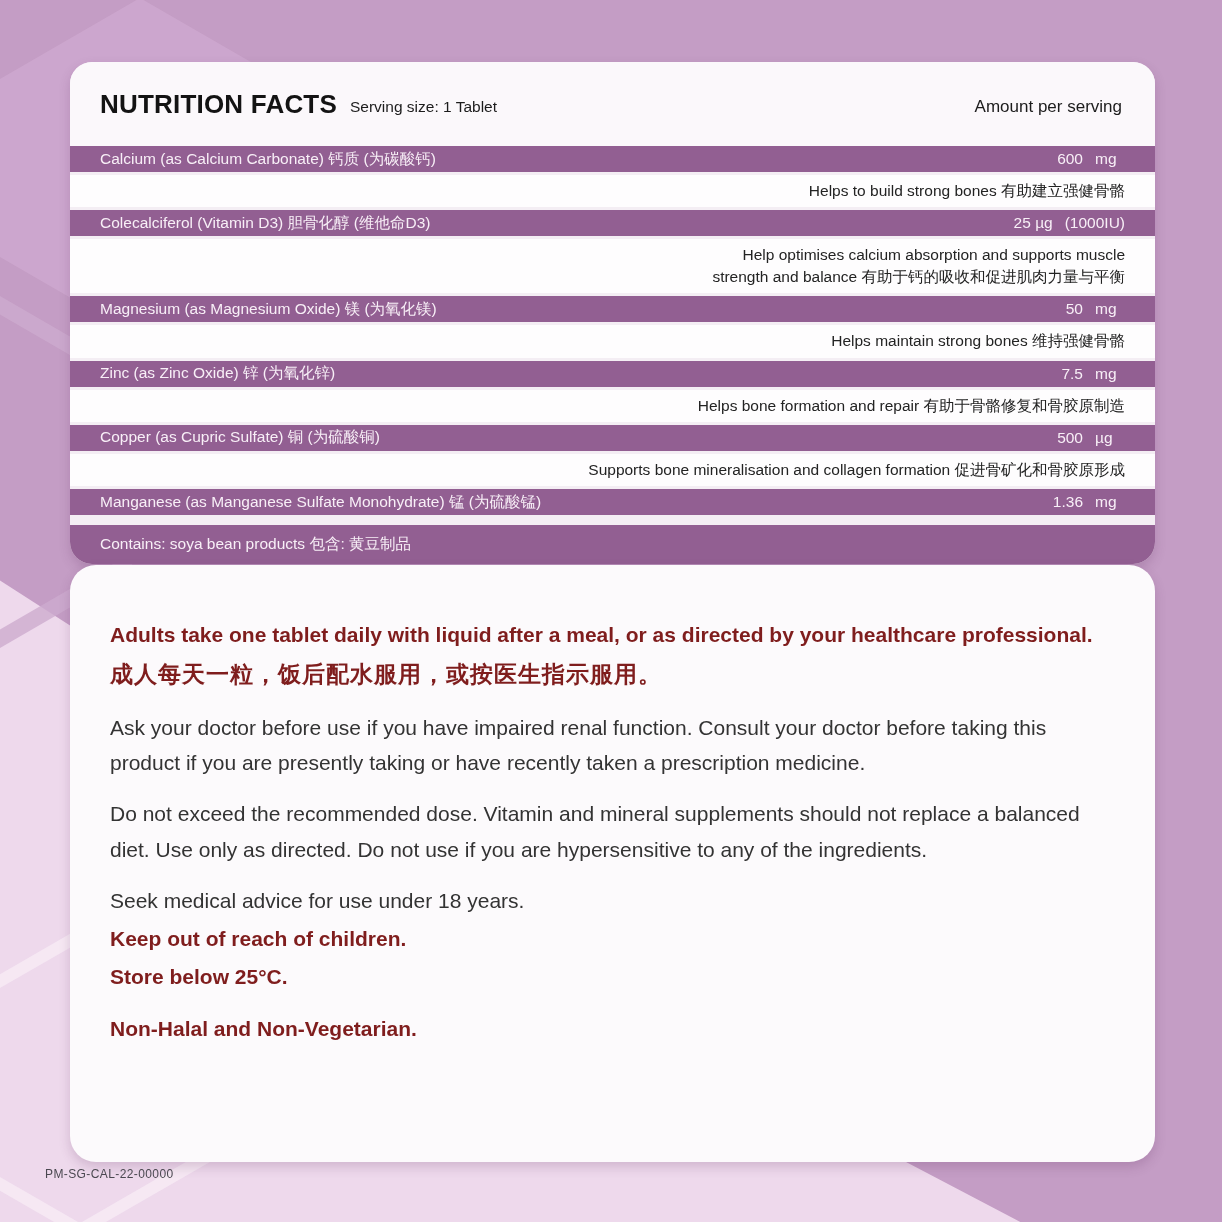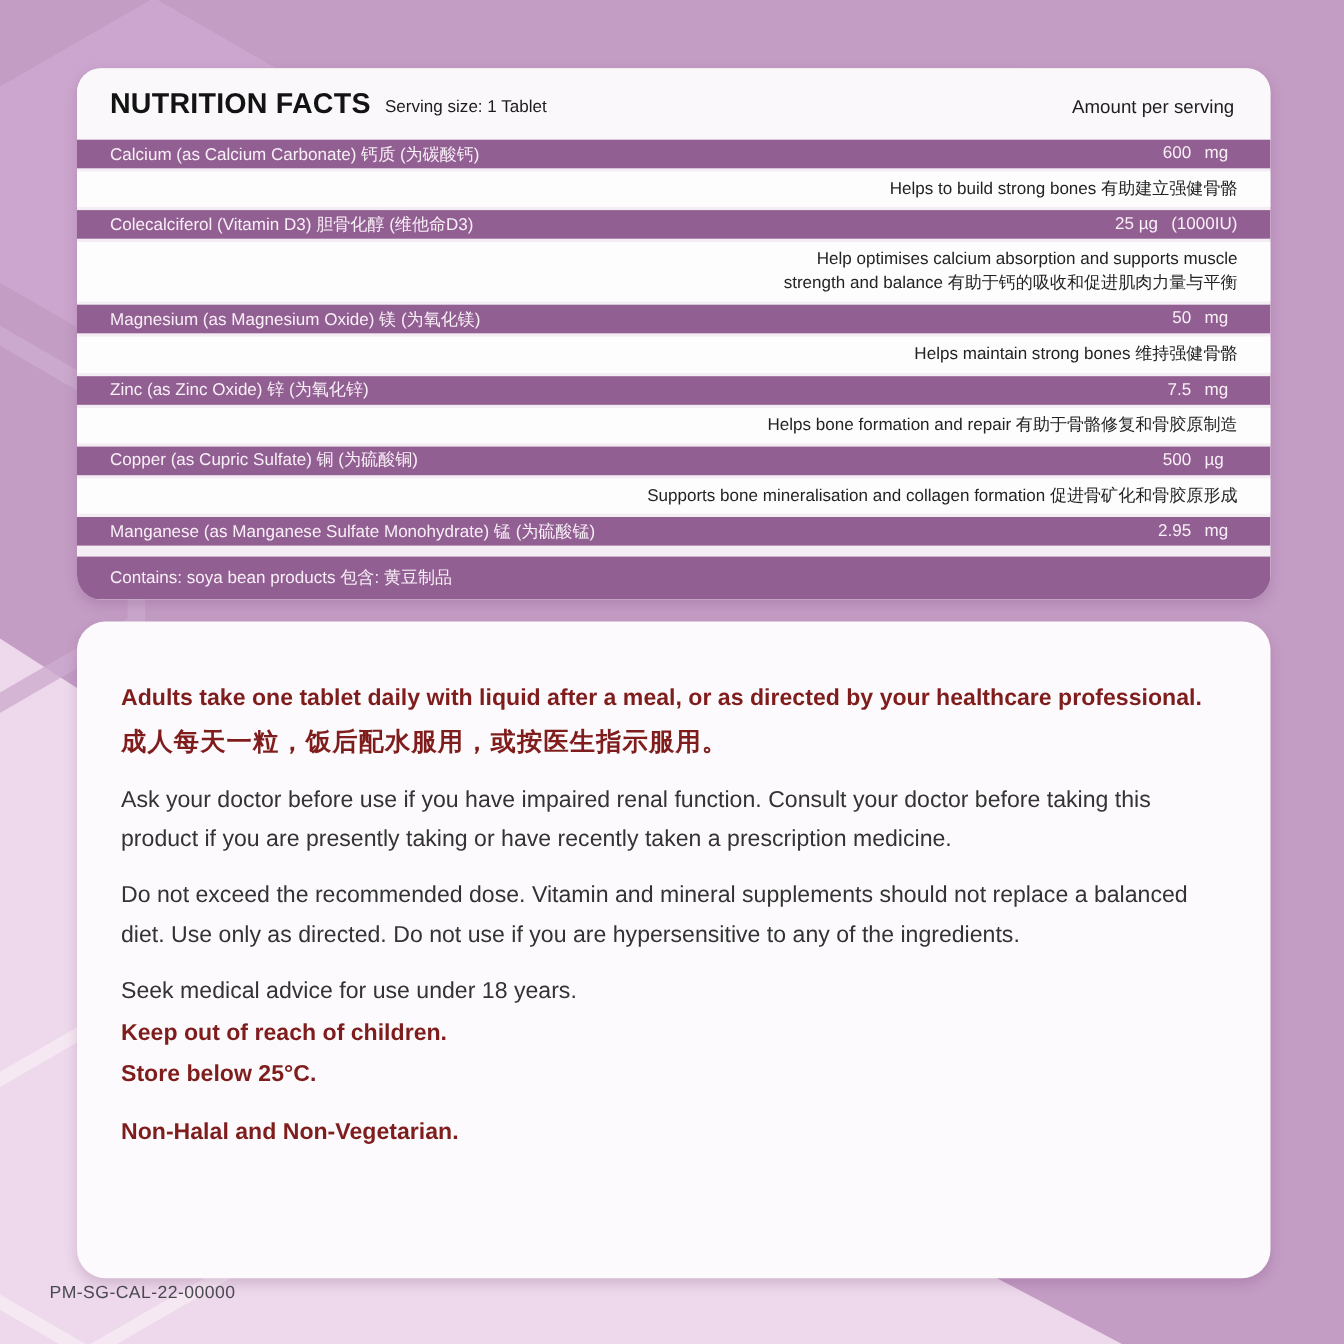--- a/index.html
+++ b/index.html
@@ -28,21 +28,21 @@
     background:var(--card-bg,#f4eef4);
   }
   .card-directions{
     top:565px;height:597px;border-radius:26px;
     background:var(--card2-bg,#fcfafc);
     box-sizing:border-box;
     padding:52px 55px 0 40px;
   }
   
   .facts-header{
-    display:flex;align-items:center;height:65px;
+    display:flex;align-items:center;height:84px;
     background:#fbf8fb;padding:0 33px 0 30px;
   }
   .facts-title{font-size:26px;font-weight:bold;color:#131313;letter-spacing:.2px;}
   .facts-serving{font-size:15.5px;color:#1c1c1c;margin-left:13px;padding-top:6px;}
   .facts-amount-head{margin-left:auto;font-size:17px;color:#1c1c1c;padding-top:6px;}
   .nrow-title{
     display:flex;align-items:center;height:26px;
     background:var(--row-purple,#925f92);
     color:var(--row-text,#f8eff7);
     padding:0 30px;font-size:15.5px;
@@ -56,21 +56,21 @@
   }
   .contains-row{height:39px;margin-top:10px;}
   
   .dir-para{margin:0 0 16px;font-size:21px;line-height:1.68;color:var(--body-text,#333333);}
   .dir-para.b{font-weight:bold;color:#7f1d1d;}
   .dir-para.zh{font-size:23px;letter-spacing:1px;}
   .dir-para.tight{margin-bottom:3px;}
   
   .product-code{
     position:absolute;left:45px;top:1167px;
-    font-size:16px;color:#4a4850;letter-spacing:.4px;
+    font-size:12px;color:#4a4850;letter-spacing:.4px;
   }
 </style>
 </head>
 <body>
 
 <div class="stage">
 
   <div class="bg-light"></div>
   <svg class="hex hex1" width="360" height="384" viewBox="0 0 360 384">
     <polygon points="180,20 327,105 327,275 180,360 33,275 33,105" fill="#cfaad0" opacity="0.75"></polygon>
@@ -115,21 +115,21 @@
         </div>
         <div class="nrow-desc">Helps bone formation and repair 有助于骨骼修复和骨胶原制造</div>
         <div class="nrow-title">
           <span class="nname">Copper (as Cupric Sulfate) 铜 (为硫酸铜)</span>
           <span class="namount">500</span>
           <span class="nunit">µg</span>
         </div>
         <div class="nrow-desc">Supports bone mineralisation and collagen formation 促进骨矿化和骨胶原形成</div>
         <div class="nrow-title">
           <span class="nname">Manganese (as Manganese Sulfate Monohydrate) 锰 (为硫酸锰)</span>
-          <span class="namount">2.95</span>
+          <span class="namount">1.36</span>
           <span class="nunit">mg</span>
         </div>
       </div>
     <div class="nrow-title contains-row">
       <span class="nname">Contains: soya bean products 包含: 黄豆制品</span>
     </div>
   </div>
 
   <div class="card card-directions" id="directions-panel">
       <p class="dir-para b tight">Adults take one tablet daily with liquid after a meal, or as directed by your healthcare professional.</p>

